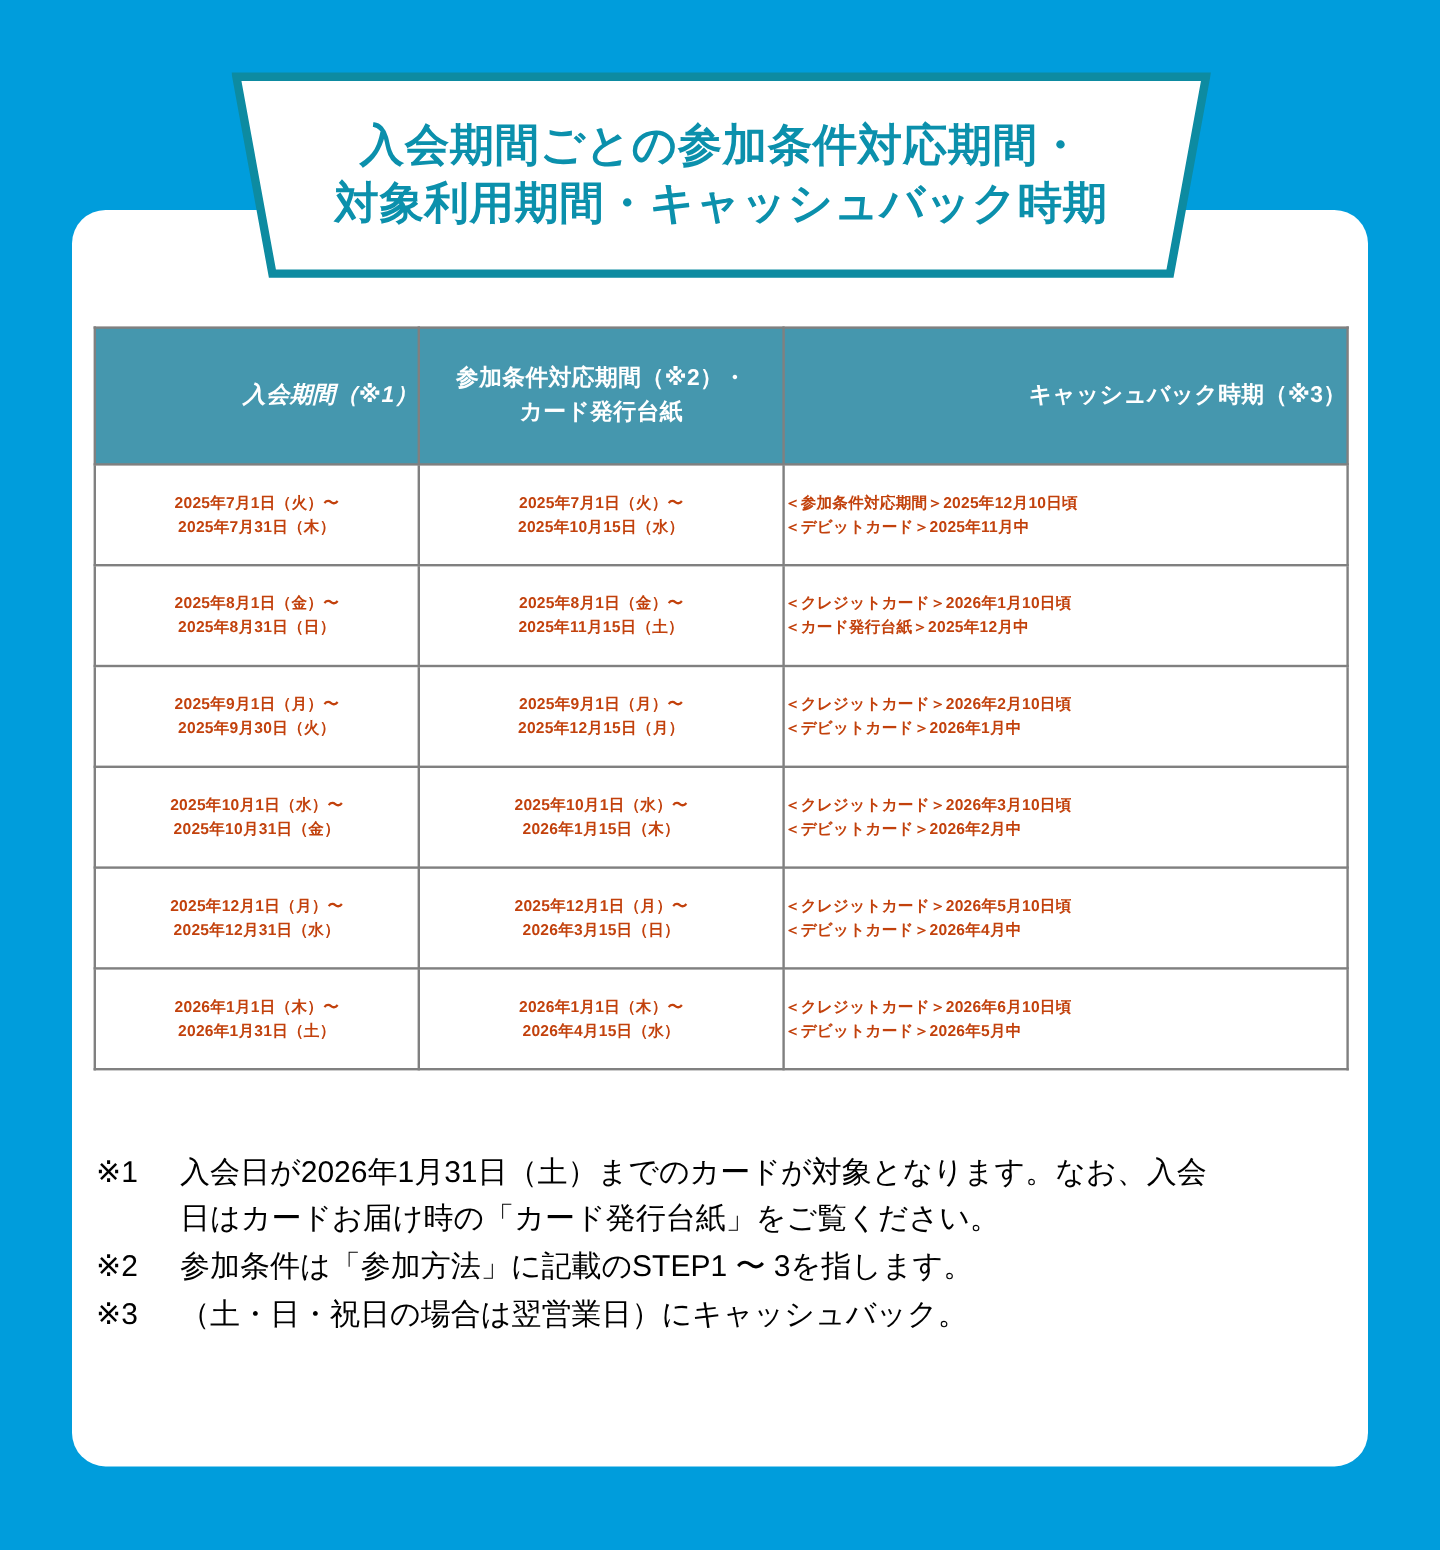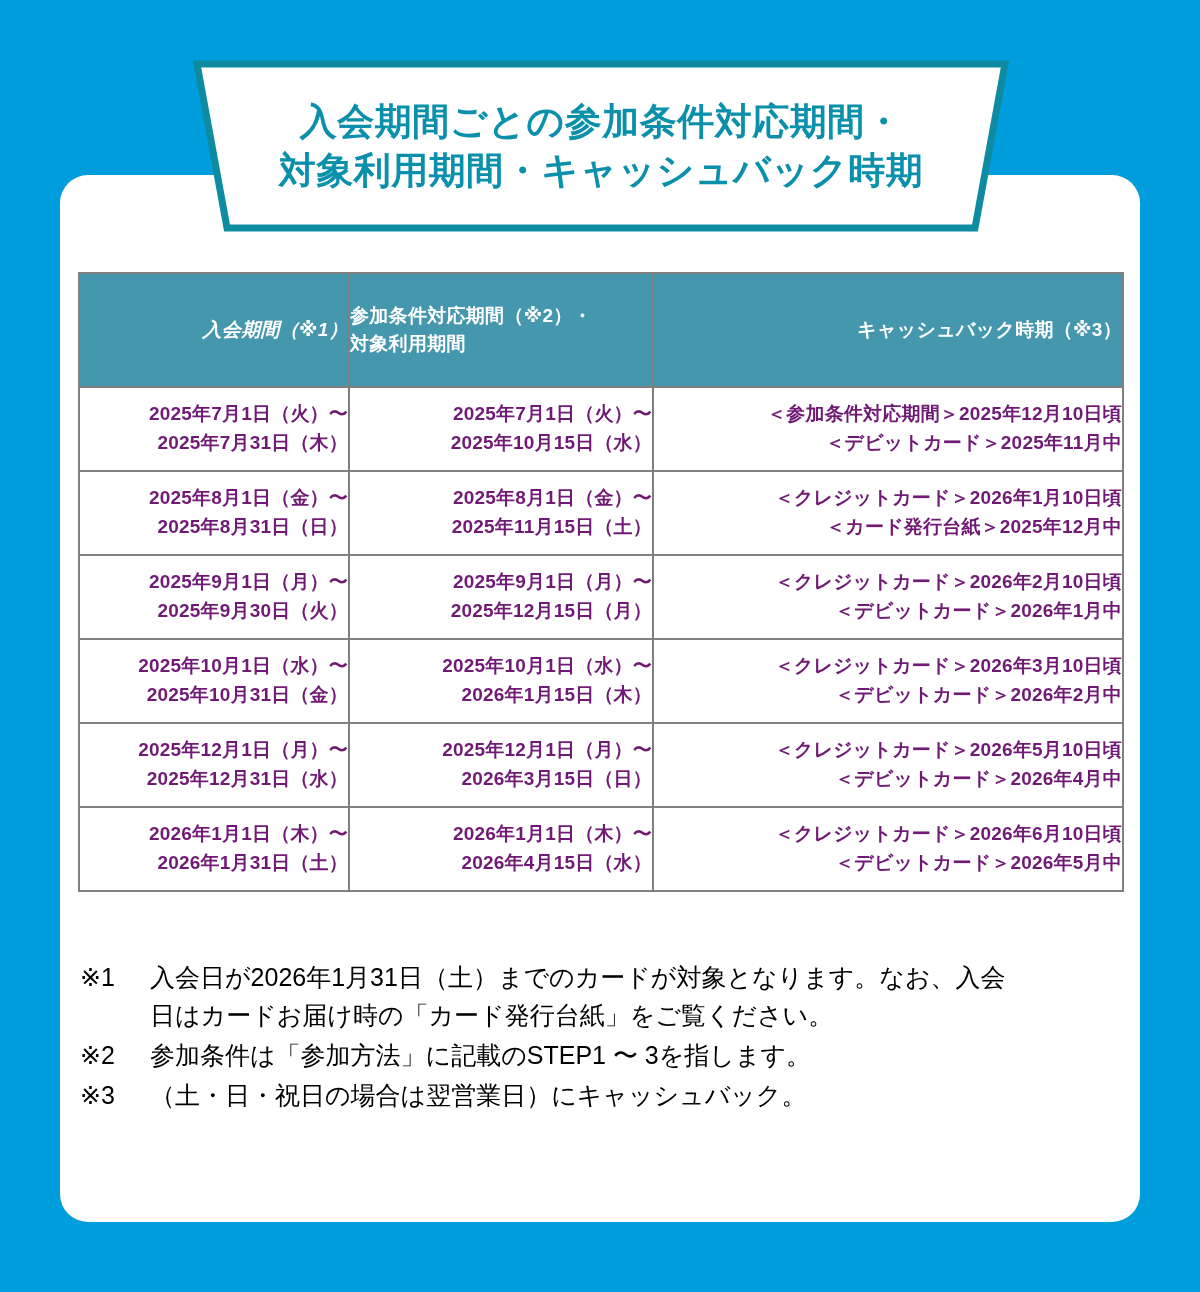--- a/index.html
+++ b/index.html
@@ -86,32 +86,31 @@
   table.sched thead th {
     background: #4597ae;
     color: #ffffff;
     font-size: 19px;
     font-weight: bold;
     height: 112px;
     letter-spacing: 0.3px;
     line-height: 1.45;
   }
   th.h1 { text-align: right; font-style: italic; }
-  th.h2 { text-align: left; padding-left: 26px; }
+  th.h2 { text-align: center; padding-left: 26px; }
   th.h3 { text-align: right; }
 
   table.sched tbody td {
     background: #ffffff;
-    color: #701a75;
-    font-size: 19px;
+    color: #c2410c;
+    font-size: 13px;
     font-weight: bold;
     height: 82px;
     line-height: 1.52;
     letter-spacing: 0.2px;
-    text-align: right;
   }
   td.d1, td.d2 { text-align: center; }
   td.d3 { text-align: left; padding-left: 28px; }
 
   .ln { display: block; white-space: nowrap; }
 
   
   #notes {
     position: absolute;
     left: 80px;
@@ -158,21 +157,21 @@
         <col class="c2">
         <col class="c3">
     </colgroup>
     <thead>
       <tr>
         <th class="h1">
           <span class="ln">入会期間（※1）</span>
         </th>
         <th class="h2">
           <span class="ln">参加条件対応期間（※2）・</span>
-          <span class="ln">対象利用期間</span>
+          <span class="ln">カード発行台紙</span>
         </th>
         <th class="h3">
           <span class="ln">キャッシュバック時期（※3）</span>
         </th>
       </tr>
     </thead>
     <tbody>
       <tr>
         <td class="d1">
           <span class="ln">2025年7月1日（火）〜</span>

